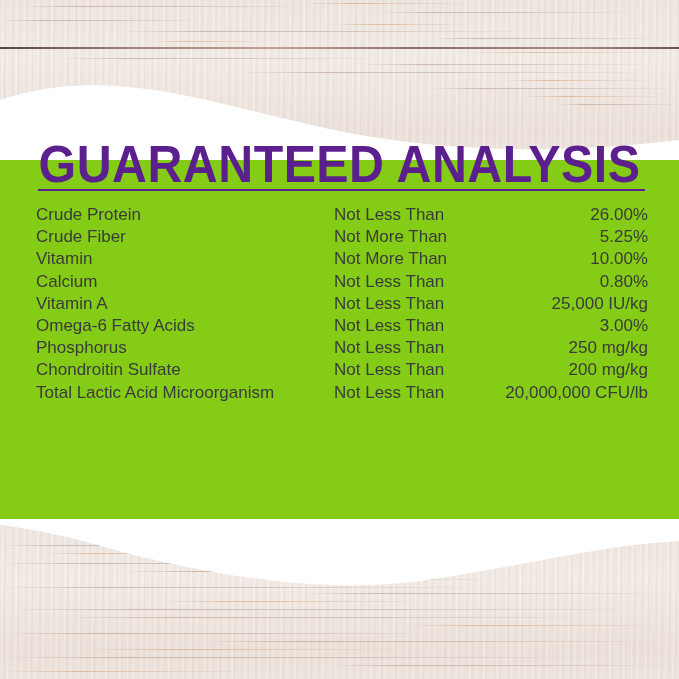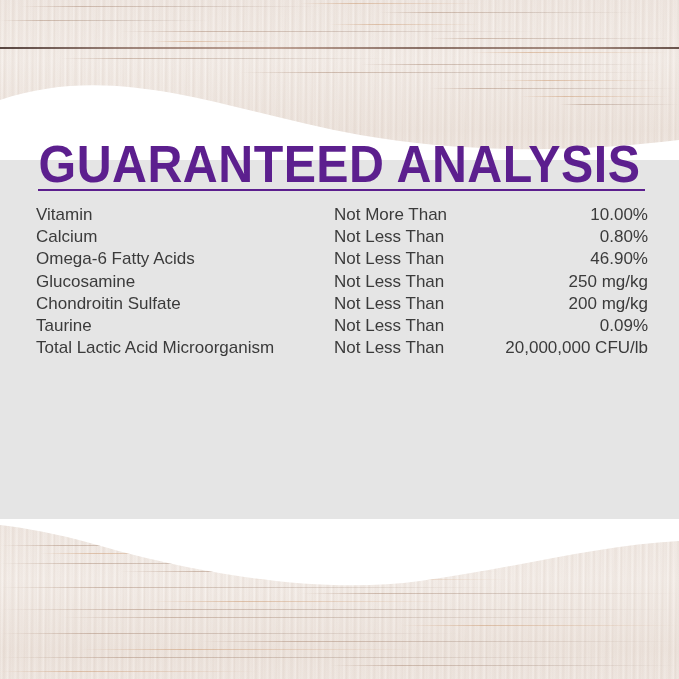--- a/index.html
+++ b/index.html
@@ -10,21 +10,21 @@
     width: 679px;
     height: 679px;
     background: #ffffff;
     font-family: "Liberation Sans", sans-serif;
     overflow: hidden;
   }
   #label-panel {
     position: relative;
     width: 679px;
     height: 679px;
-    background: #e5e5e5;
+    background: #84cc16;
     overflow: hidden;
   }
 
   
   .wood-band {
     position: absolute;
     left: 0;
     width: 679px;
     overflow: hidden;
   }
@@ -176,48 +176,58 @@
   <div id="content">
 
     <div id="title">GUARANTEED ANALYSIS</div>
 
     <div id="title-rule"></div>
 
     <table id="analysis-table">
       <tbody>
 
         <tr>
+          <td class="nutrient-cell">Crude Protein</td>
+          <td class="qualifier-cell">Not Less Than</td>
+          <td class="amount-cell">26.00%</td>
+        </tr>
+        <tr>
+          <td class="nutrient-cell">Crude Fiber</td>
+          <td class="qualifier-cell">Not More Than</td>
+          <td class="amount-cell">5.25%</td>
+        </tr>
+        <tr>
           <td class="nutrient-cell">Vitamin</td>
           <td class="qualifier-cell">Not More Than</td>
           <td class="amount-cell">10.00%</td>
         </tr>
         <tr>
           <td class="nutrient-cell">Calcium</td>
           <td class="qualifier-cell">Not Less Than</td>
           <td class="amount-cell">0.80%</td>
         </tr>
         <tr>
+          <td class="nutrient-cell">Vitamin A</td>
+          <td class="qualifier-cell">Not Less Than</td>
+          <td class="amount-cell">25,000 IU/kg</td>
+        </tr>
+        <tr>
           <td class="nutrient-cell">Omega-6 Fatty Acids</td>
           <td class="qualifier-cell">Not Less Than</td>
-          <td class="amount-cell">46.90%</td>
-        </tr>
-        <tr>
-          <td class="nutrient-cell">Glucosamine</td>
+          <td class="amount-cell">3.00%</td>
+        </tr>
+        <tr>
+          <td class="nutrient-cell">Phosphorus</td>
           <td class="qualifier-cell">Not Less Than</td>
           <td class="amount-cell">250 mg/kg</td>
         </tr>
         <tr>
           <td class="nutrient-cell">Chondroitin Sulfate</td>
           <td class="qualifier-cell">Not Less Than</td>
           <td class="amount-cell">200 mg/kg</td>
-        </tr>
-        <tr>
-          <td class="nutrient-cell">Taurine</td>
-          <td class="qualifier-cell">Not Less Than</td>
-          <td class="amount-cell">0.09%</td>
         </tr>
         <tr>
           <td class="nutrient-cell">Total Lactic Acid Microorganism</td>
           <td class="qualifier-cell">Not Less Than</td>
           <td class="amount-cell">20,000,000 CFU/lb</td>
         </tr>
 
       </tbody>
     </table>
   </div>

